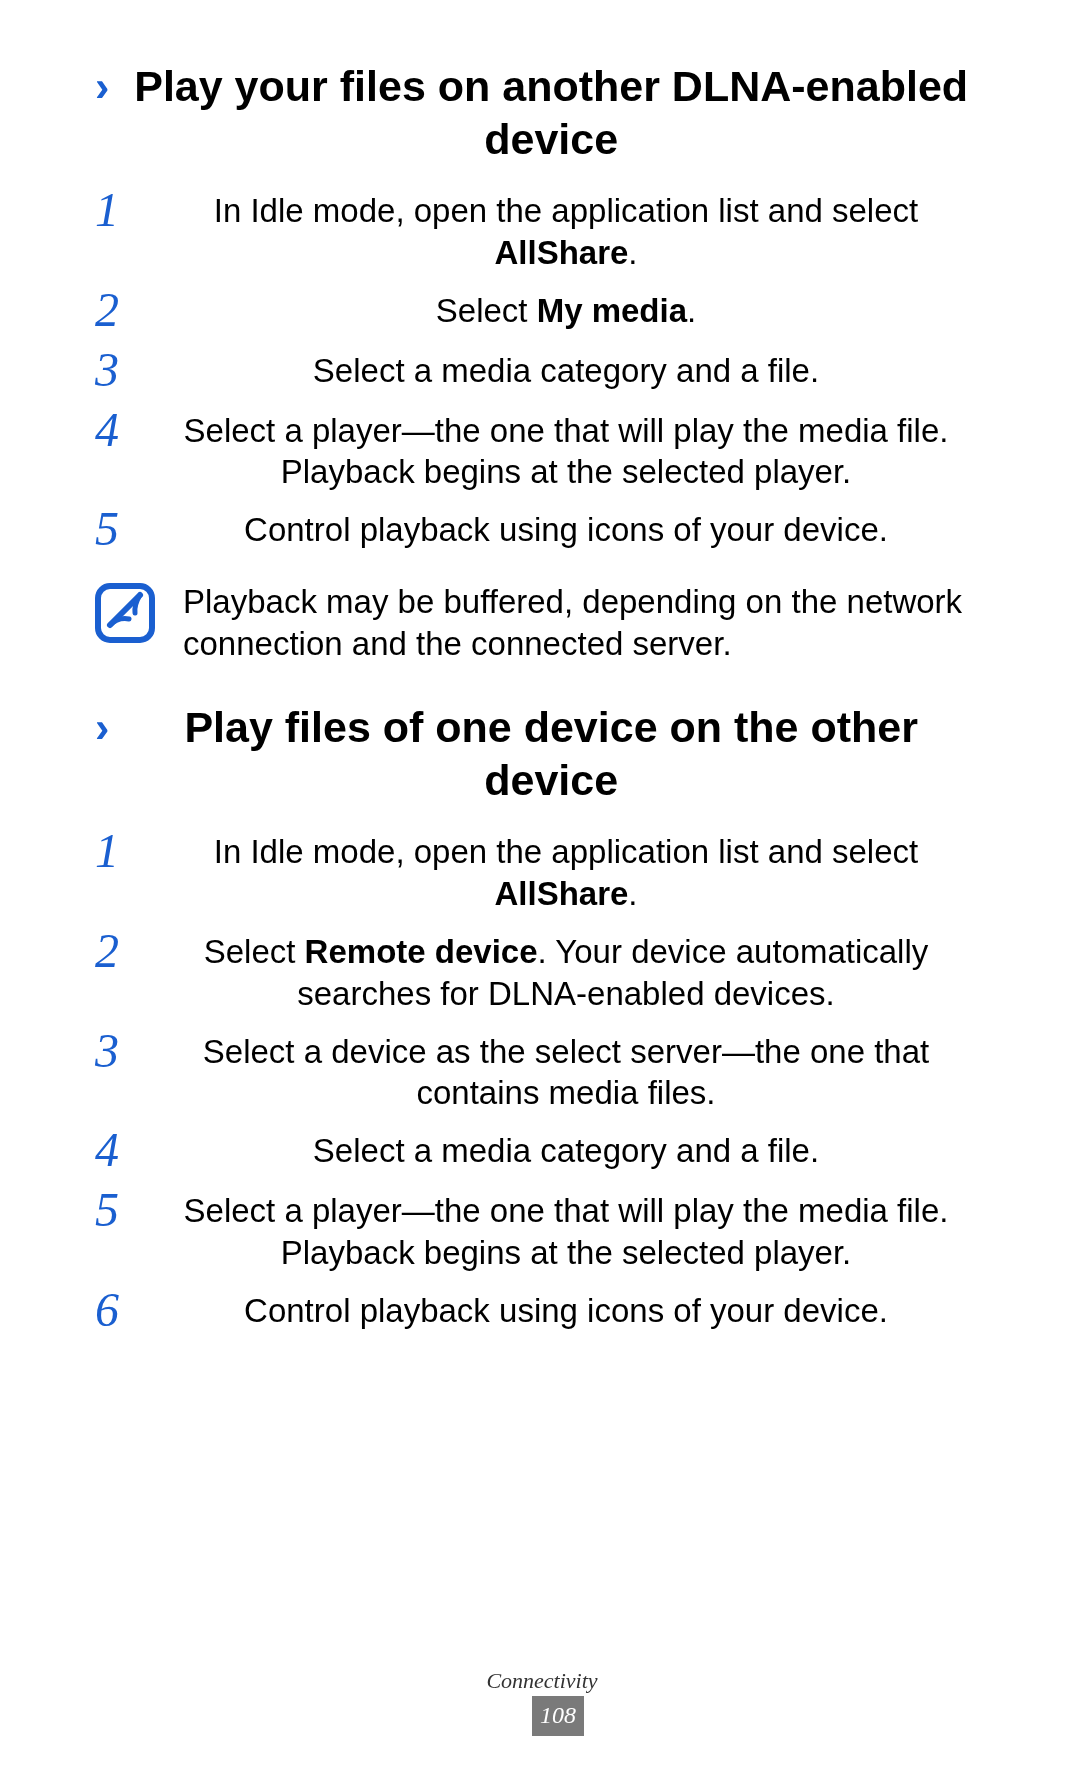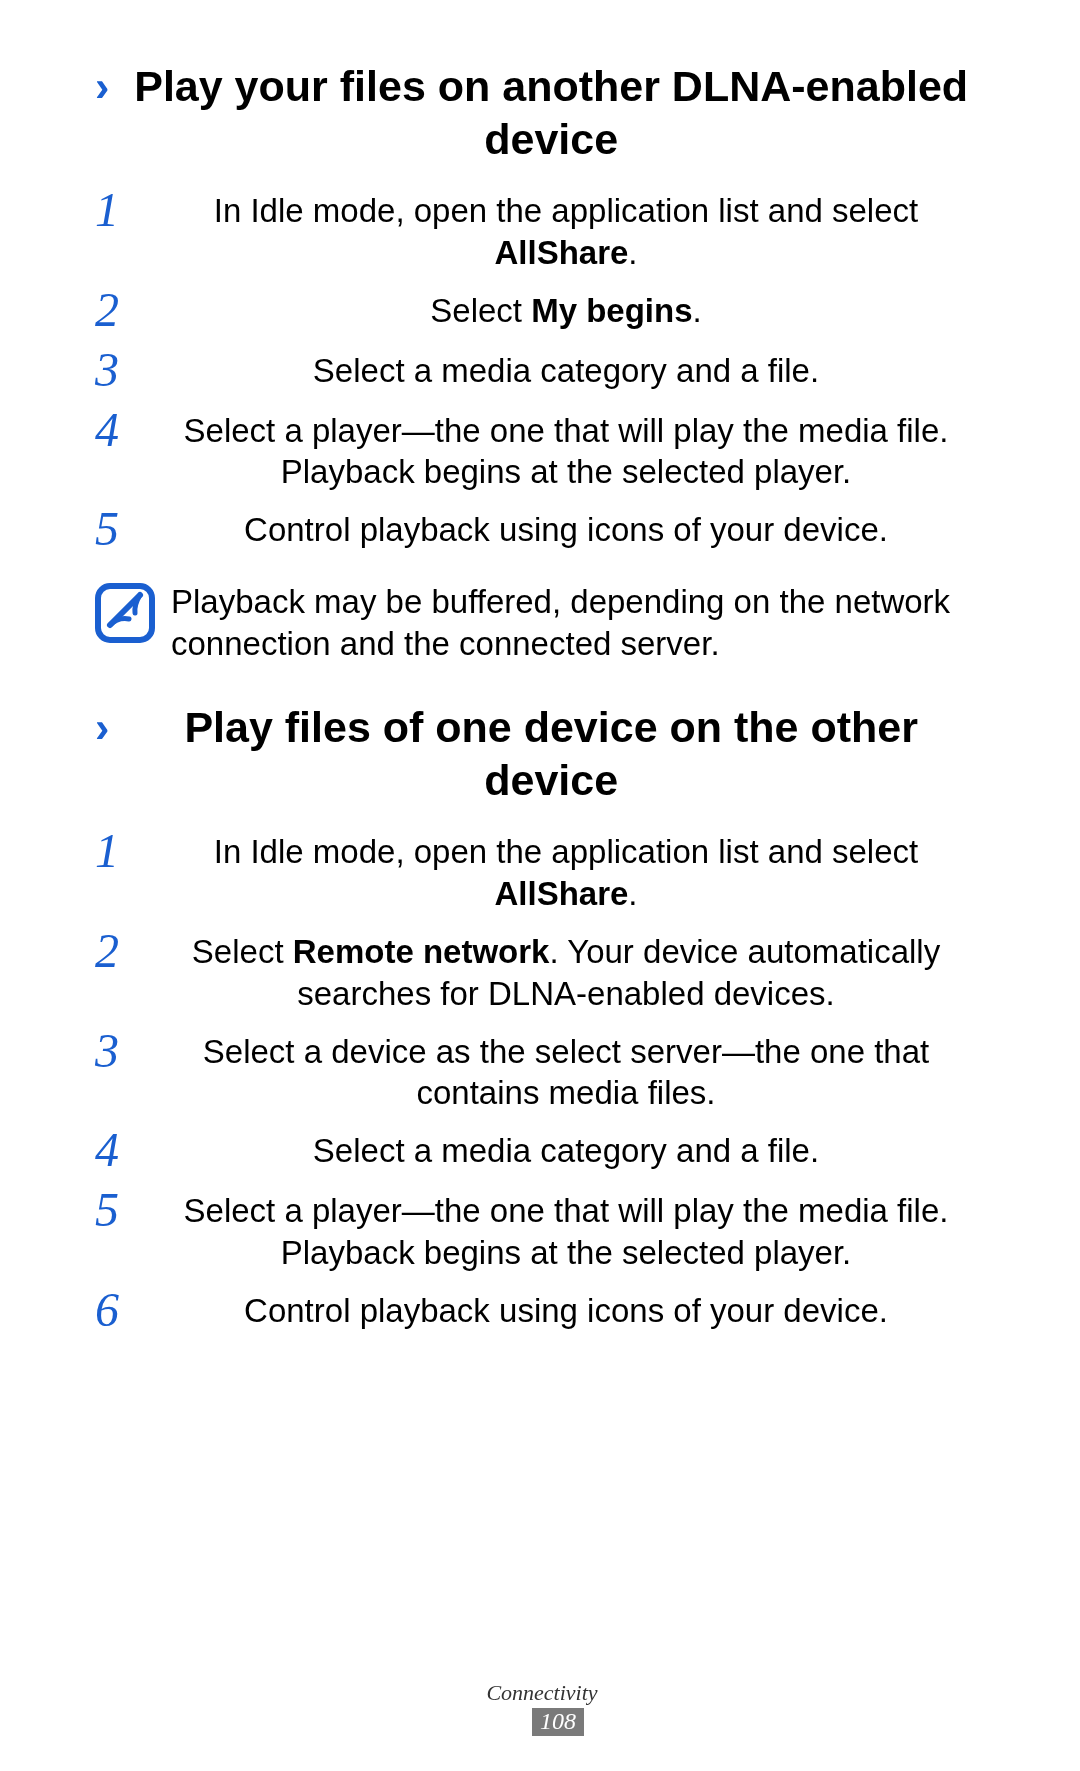--- a/index.html
+++ b/index.html
@@ -53,20 +53,21 @@
     flex:1 1 auto;
     font-size:33px;
     line-height:1.27;
     padding-top:4px;
     text-align:center;
   }
   .note{
     display:flex;
     align-items:flex-start;
     margin:6px 0 36px 0;
+    gap:12px;
   }
   .note .icon{
     flex:0 0 60px;
     height:60px;
     margin-right:16px;
     margin-top:2px;
   }
   .note .ntxt{
     flex:1 1 auto;
     font-size:33px;
@@ -85,21 +86,21 @@
     color:#333;
     font-family:Georgia,"Times New Roman",serif;
   }
   .footer .pagenum{
     display:inline-block;
     background:#7a7a7a;
     color:#fff;
     font-style:italic;
     font-family:Georgia,"Times New Roman",serif;
     font-size:24px;
-    padding:0 8px;
+    padding:6px 8px;
     line-height:1.15;
     margin-top:2px;
     margin-left:32px;
   }
   b{font-weight:700;}
 </style>
 </head>
 <body>
 
 <div class="page">
@@ -112,21 +113,21 @@
   <ol class="steps">
     <li>
       <span class="num">1</span>
       <span class="stxt">
         <span>In Idle mode, open the application list and select </span><b>AllShare</b><span>.</span>
       </span>
     </li>
     <li>
       <span class="num">2</span>
       <span class="stxt">
-        <span>Select </span><b>My begins</b><span>.</span>
+        <span>Select </span><b>My media</b><span>.</span>
       </span>
     </li>
     <li>
       <span class="num">3</span>
       <span class="stxt">
         <span>Select a media category and a file.</span><b></b><span></span>
       </span>
     </li>
     <li>
       <span class="num">4</span>
@@ -162,21 +163,21 @@
   <ol class="steps">
     <li>
       <span class="num">1</span>
       <span class="stxt">
         <span>In Idle mode, open the application list and select </span><b>AllShare</b><span>.</span>
       </span>
     </li>
     <li>
       <span class="num">2</span>
       <span class="stxt">
-        <span>Select </span><b>Remote network</b><span>. Your device automatically searches for DLNA-enabled devices.</span>
+        <span>Select </span><b>Remote device</b><span>. Your device automatically searches for DLNA-enabled devices.</span>
       </span>
     </li>
     <li>
       <span class="num">3</span>
       <span class="stxt">
         <span>Select a device as the select server—the one that contains media files.</span><b></b><span></span>
       </span>
     </li>
     <li>
       <span class="num">4</span>

